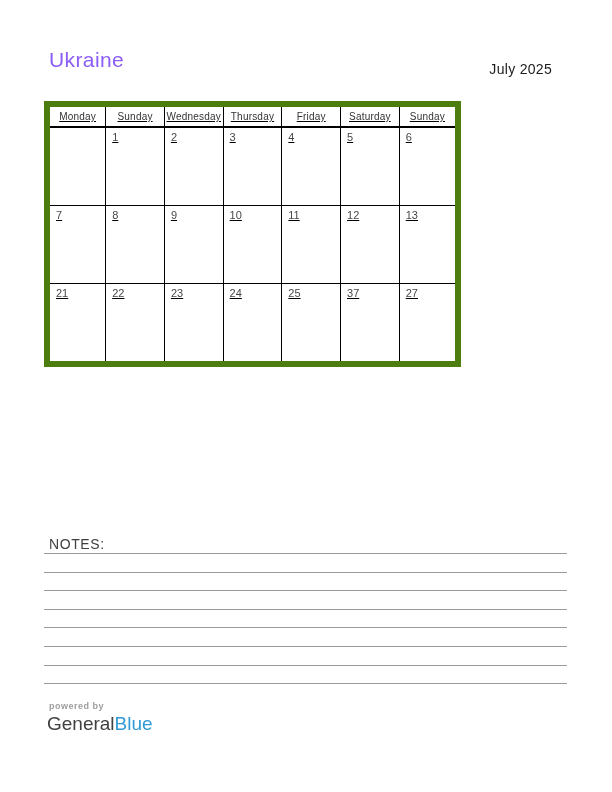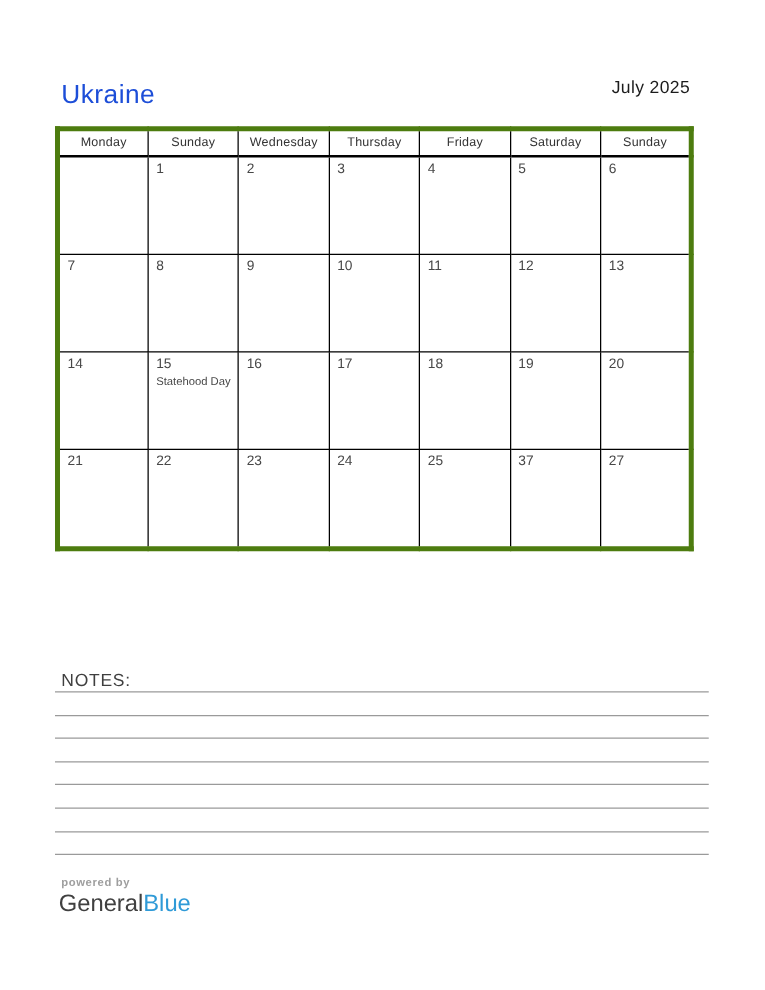--- a/index.html
+++ b/index.html
@@ -4,34 +4,35 @@
 <style>
   html, body { margin:0; padding:0; }
   body {
     width:612px; height:792px;
     background:#ffffff;
     font-family:"Liberation Sans", sans-serif;
     position:relative;
     overflow:hidden;
   }
   .page-title {
-    position:absolute; left:49px; top:63px;
+    position:absolute; left:49px; top:47px;
     font-size:21px; line-height:26px;
-    color:#1d4ed8; letter-spacing:0.4px;
+    color:#8b5cf6; letter-spacing:0.4px;
   }
   .page-period {
     position:absolute; top:58px; right:60px;
     font-size:14px; line-height:22px;
     color:#1c1c1c; letter-spacing:0.3px;
   }
   table.calendar {
     position:absolute; left:44px; top:101px;
-    width:511px;
+    width:417px;
     border-collapse:collapse; table-layout:fixed;
-    border:4px solid #4d7c0f;
+    border:6px solid #4d7c0f;
+    text-decoration:underline;
   }
   table.calendar th {
     border:1px solid #000; border-bottom:2px solid #000;
     height:17px; padding:1px 0;
     font-size:10px; font-weight:normal;
     color:#333333; text-align:center;
     letter-spacing:0.2px;
   }
   table.calendar td {
     border:1px solid #000;
@@ -123,44 +124,20 @@
         </td>
         <td>
           <span class="day-num">12</span>
         </td>
         <td>
           <span class="day-num">13</span>
         </td>
       </tr>
       <tr>
         <td>
-          <span class="day-num">14</span>
-        </td>
-        <td>
-          <span class="day-num">15</span>
-          <span class="holiday">Statehood Day</span>
-        </td>
-        <td>
-          <span class="day-num">16</span>
-        </td>
-        <td>
-          <span class="day-num">17</span>
-        </td>
-        <td>
-          <span class="day-num">18</span>
-        </td>
-        <td>
-          <span class="day-num">19</span>
-        </td>
-        <td>
-          <span class="day-num">20</span>
-        </td>
-      </tr>
-      <tr>
-        <td>
           <span class="day-num">21</span>
         </td>
         <td>
           <span class="day-num">22</span>
         </td>
         <td>
           <span class="day-num">23</span>
         </td>
         <td>
           <span class="day-num">24</span>

